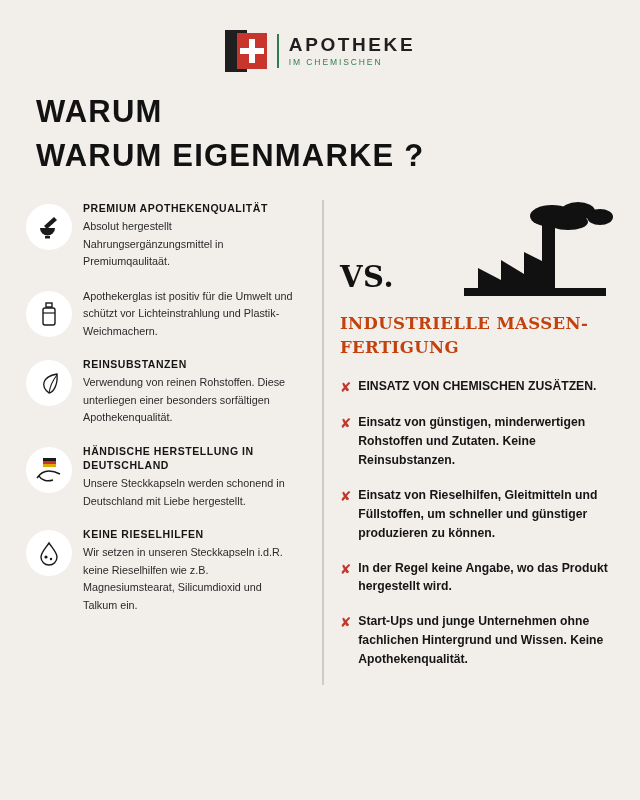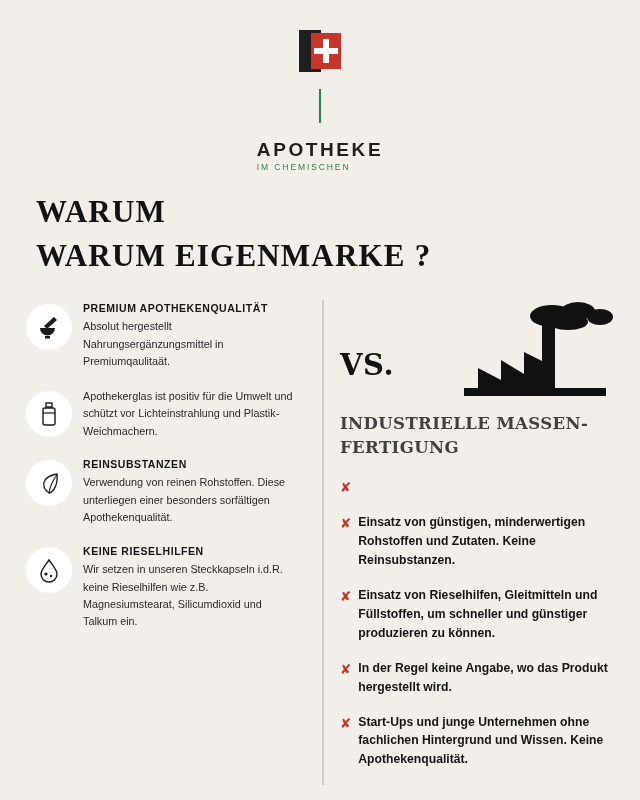--- a/index.html
+++ b/index.html
@@ -15,23 +15,22 @@
     color: #1a1a1a;
     overflow: hidden;
     position: relative;
   }
 
   
   .logo-wrap {
     display: flex;
     align-items: center;
     justify-content: center;
-    gap: 17px;
+    gap: 10px;
     padding-top: 30px;
-    flex-direction: column;
   }
   .logo-mark {
     width: 42px;
     height: 42px;
     position: relative;
     flex: none;
   }
   .logo-mark .blk {
     position: absolute;
     left: 0; top: 0;
@@ -75,21 +74,21 @@
     font-size: 8.5px;
     letter-spacing: 1.9px;
     color: #2e7d4f;
     line-height: 1.2;
     margin-top: 2px;
   }
 
   
   .headline {
     margin: 18px 0 0 36px;
-    font-family: Liberation Serif, serif;
+    font-family: Liberation Sans, sans-serif;
     font-weight: bold;
     font-size: 31px;
     letter-spacing: 1.2px;
     line-height: 1.42;
     color: #121212;
   }
   .headline .l2 { display: block; }
 
   
   .columns {
@@ -145,21 +144,21 @@
   }
   .feature-text {
     font-size: 10.8px;
     line-height: 1.62;
     color: #2a2a2a;
   }
 
   
   .vs-row {
     display: flex;
-    align-items: flex-start;
+    align-items: center;
     justify-content: space-between;
     min-height: 96px;
   }
   .vs-label {
     font-family: "DejaVu Serif", serif;
     font-weight: bold;
     font-size: 29px;
     letter-spacing: 0.5px;
     color: #121212;
     margin-top: 48px;
@@ -167,21 +166,21 @@
   .factory {
     margin-top: 2px;
     margin-right: 2px;
   }
   .industrial-title {
     font-family: "DejaVu Serif", serif;
     font-weight: bold;
     font-size: 16.5px;
     letter-spacing: 0.4px;
     line-height: 1.45;
-    color: #404040;
+    color: #c2410c;
     margin-top: 6px;
   }
   .con-list { margin-top: 17px; }
   .con-item {
     display: flex;
     align-items: flex-start;
     margin-bottom: 16px;
   }
   .xmark {
     color: #c0392b;
@@ -258,20 +257,35 @@
           <path d="M13 23 C5 17 5 7 21 4 C22 14 18 22 13 23 Z" fill="none" stroke="#1a1a1a" stroke-width="1.3"></path>
           <path d="M13 23 C14 16 17 10 21 5" fill="none" stroke="#1a1a1a" stroke-width="1.1"></path>
         </svg>
       </div>
       <div class="feature-body">
         <div class="feature-title">REINSUBSTANZEN</div>
         <div class="feature-text">Verwendung von reinen Rohstoffen. Diese unterliegen einer besonders sorfältigen Apothekenqualität.</div>
       </div>
     </div>
 
+    <div class="feature">
+      <div class="feature-icon">
+        <svg width="30" height="28" viewBox="0 0 30 28">
+          <rect x="9" y="2" width="13" height="3" fill="#1a1a1a"></rect>
+          <rect x="9" y="5" width="13" height="3" fill="#c8352c"></rect>
+          <rect x="9" y="8" width="13" height="3" fill="#e0a900"></rect>
+          <path d="M3 22 c4 -6 8 -7 12 -7 c4 0 7 1 11 3" fill="none" stroke="#1a1a1a" stroke-width="1.5"></path>
+          <path d="M5 20 c2 4 8 6 14 4" fill="none" stroke="#1a1a1a" stroke-width="1.5"></path>
+        </svg>
+      </div>
+      <div class="feature-body">
+        <div class="feature-title">HÄNDISCHE HERSTELLUNG IN DEUTSCHLAND</div>
+        <div class="feature-text">Unsere Steckkapseln werden schonend in Deutschland mit Liebe hergestellt.</div>
+      </div>
+    </div>
 
     <div class="feature">
       <div class="feature-icon">
         <svg width="26" height="26" viewBox="0 0 26 26">
           <path d="M13 3 C18 10 21 13 21 17 A8 8 0 0 1 5 17 C5 13 8 10 13 3 Z" fill="none" stroke="#1a1a1a" stroke-width="1.4"></path>
           <circle cx="10" cy="17" r="1.6" fill="#1a1a1a"></circle>
           <circle cx="15" cy="19" r="1.2" fill="#1a1a1a"></circle>
         </svg>
       </div>
       <div class="feature-body">
@@ -299,20 +313,21 @@
           <rect x="8" y="86" width="142" height="8" fill="#111"></rect>
         </svg>
       </div>
     </div>
 
     <div class="industrial-title">INDUSTRIELLE MASSEN-FERTIGUNG</div>
 
     <div class="con-list">
       <div class="con-item">
         <span class="xmark">✘</span>
+        <span class="con-text">EINSATZ VON CHEMISCHEN ZUSÄTZEN.</span>
       </div>
       <div class="con-item">
         <span class="xmark">✘</span>
         <span class="con-text">Einsatz von günstigen, minderwertigen Rohstoffen und Zutaten. Keine Reinsubstanzen.</span>
       </div>
       <div class="con-item">
         <span class="xmark">✘</span>
         <span class="con-text">Einsatz von Rieselhilfen, Gleitmitteln und Füllstoffen, um schneller und günstiger produzieren zu können.</span>
       </div>
       <div class="con-item">

